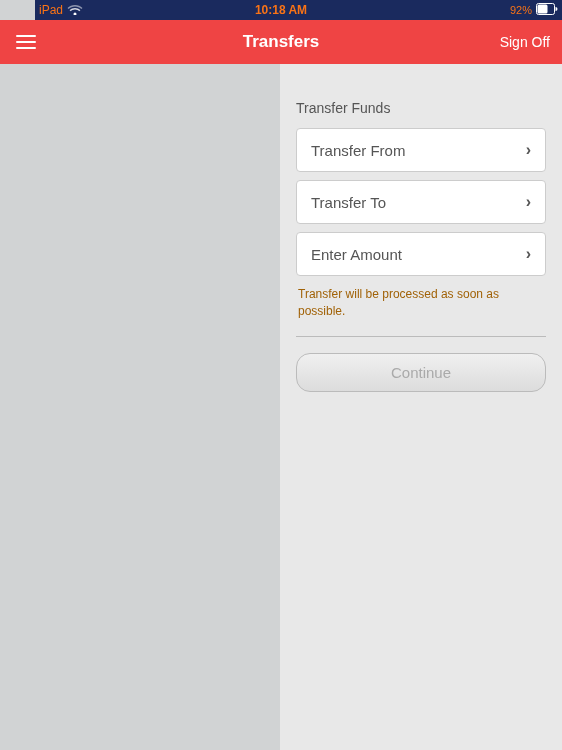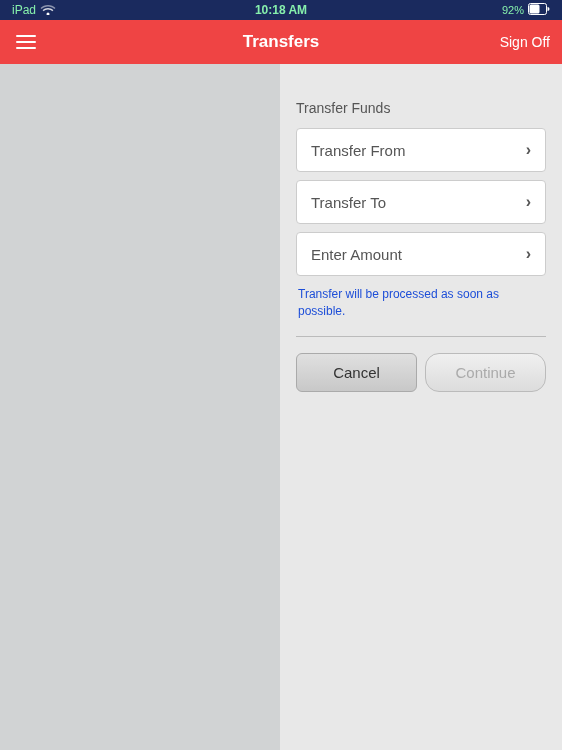--- a/index.html
+++ b/index.html
@@ -8,27 +8,28 @@
       width: 562px;
       height: 750px;
       font-family: -apple-system, 'Helvetica Neue', Helvetica, Arial, sans-serif;
       background: #d1d3d4;
       overflow: hidden;
     }
 
     
     .status-bar {
       background: #1a2a5e;
-      color: #86efac;
+      color: #f97316;
       font-size: 12px;
       height: 20px;
       display: flex;
       align-items: center;
       justify-content: space-between;
-      padding: 0 12px;
+      padding: 0 4px;
+      margin-left: 35px;
     }
 
     .status-left {
       display: flex;
       align-items: center;
       gap: 4px;
     }
 
     .status-center {
       position: absolute;
@@ -134,21 +135,21 @@
     }
 
     .form-row-chevron {
       color: #555;
       font-size: 16px;
       font-weight: 600;
     }
 
     .info-text {
       font-size: 12px;
-      color: #1d4ed8;
+      color: #a16207;
       margin: 10px 2px 16px 2px;
       line-height: 1.4;
     }
 
     .divider {
       border: none;
       border-top: 1px solid #bbb;
       margin: 8px 0 16px 0;
     }
 
@@ -244,18 +245,17 @@
     <div class="form-row">
       <span class="form-row-label">Enter Amount</span>
       <span class="form-row-chevron">›</span>
     </div>
 
     <div class="info-text">Transfer will be processed as soon as possible.</div>
 
     <hr class="divider">
 
     <div class="button-row">
-      <button class="btn-cancel">Cancel</button>
       <button class="btn-continue">Continue</button>
     </div>
 
   </div>
 </div>
 
 </body></html>

